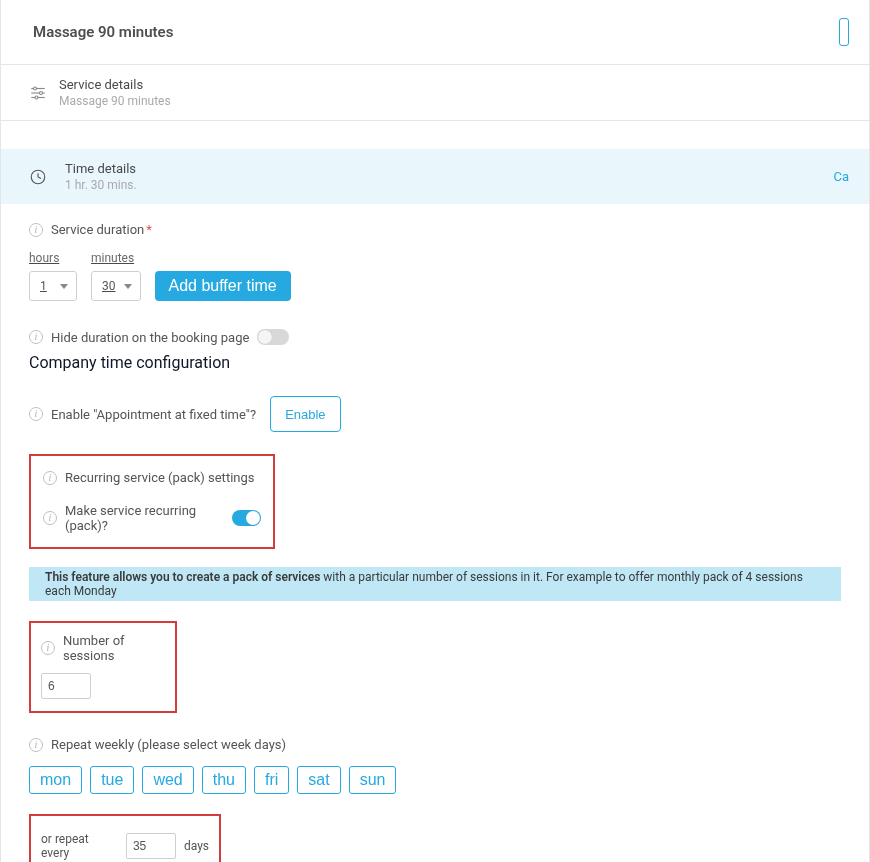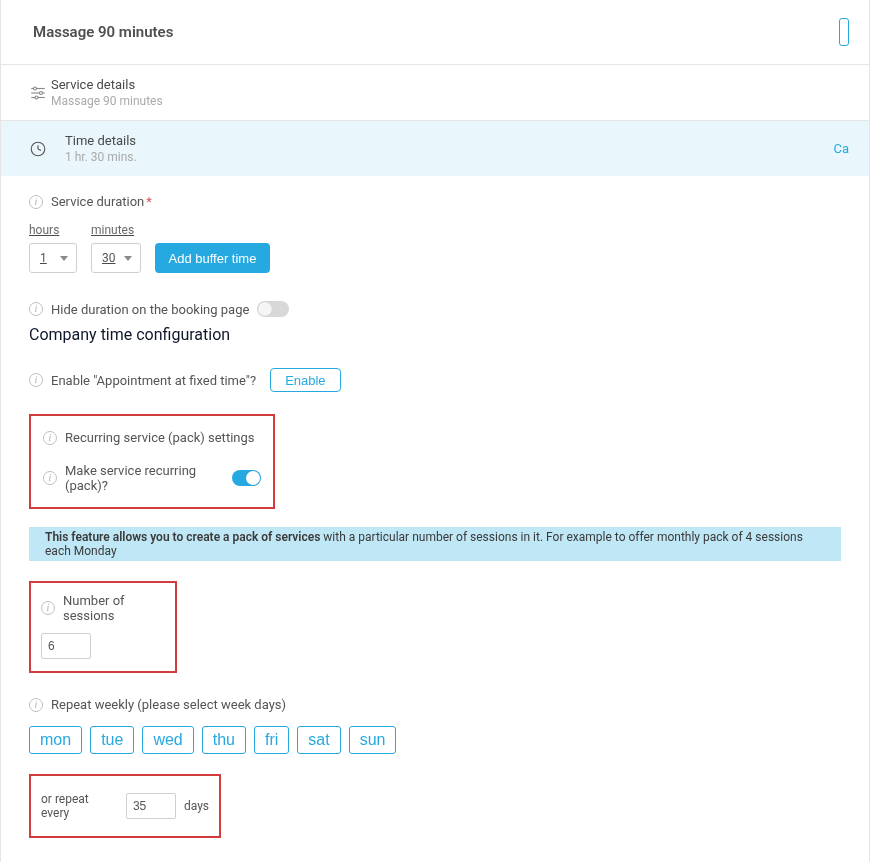--- a/index.html
+++ b/index.html
@@ -33,32 +33,33 @@
   border: 1px solid #26a9e0;
   border-radius: 3px;
   background: #fff;
   overflow: hidden;
 }
 .service-details-row {
   display: flex;
   align-items: center;
   padding: 12px 20px 12px 28px;
   border-bottom: 1px solid #e5e5e5;
-  gap: 4px;
+  gap: 12px;
 }
 .tune-icon svg { display: block; }
 .sd-text .sd-title { font-size: 13px; color: #4a4a4a; }
 .sd-text .sd-sub { font-size: 12px; color: #aaa; margin-top: 2px; }
 
 .time-details-row {
   display: flex;
   align-items: center;
   padding: 12px 20px 12px 28px;
   background: #e9f6fb;
   gap: 18px;
+  margin-top: 28px;
 }
 .time-details-row .right-link {
   margin-left: auto;
   color: #26a9e0;
   font-size: 13px;
 }
 .clock-icon svg { display: block; }
 
 .body-area {
   padding: 18px 28px 28px 28px;
@@ -115,21 +116,21 @@
   border-right: 4px solid transparent;
   border-top: 5px solid #888;
 }
 .btn-primary {
   background: #26a9e0;
   color: #fff;
   border: none;
   border-radius: 4px;
   padding: 0 14px;
   height: 30px;
-  font-size: 13px;
+  font-size: 16px;
   cursor: pointer;
 }
 
 .toggle {
   width: 32px; height: 16px;
   border-radius: 8px;
   background: #d8d8d8;
   position: relative;
   cursor: pointer;
 }
@@ -146,21 +147,21 @@
 
 .link-text { color: #0f172a; font-size: 16px; }
 
 .margin-lg { margin-top: 24px; }
 .btn-outline {
   background: #fff;
   color: #26a9e0;
   border: 1px solid #26a9e0;
   border-radius: 4px;
   padding: 0 14px;
-  height: 24px;
+  height: 36px;
   font-size: 13px;
   cursor: pointer;
 }
 
 .red-box {
   border: 2px solid #d23c3c;
   padding: 14px 12px;
   margin-top: 22px;
   width: 246px;
 }

